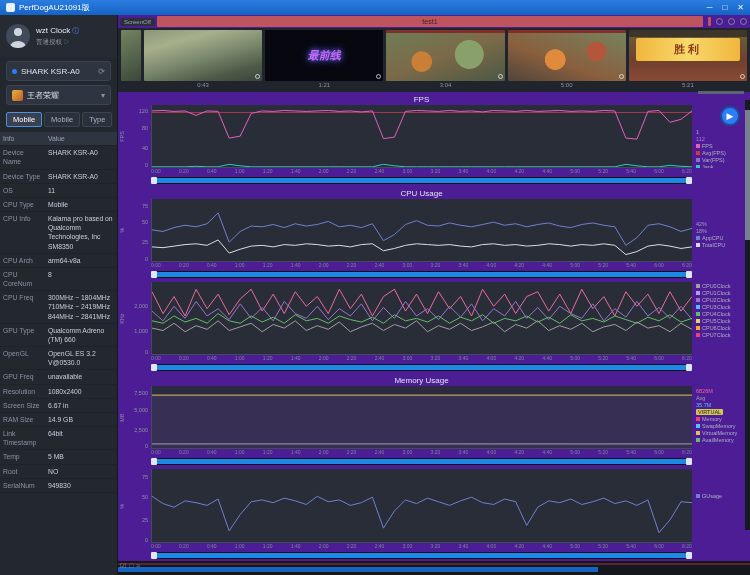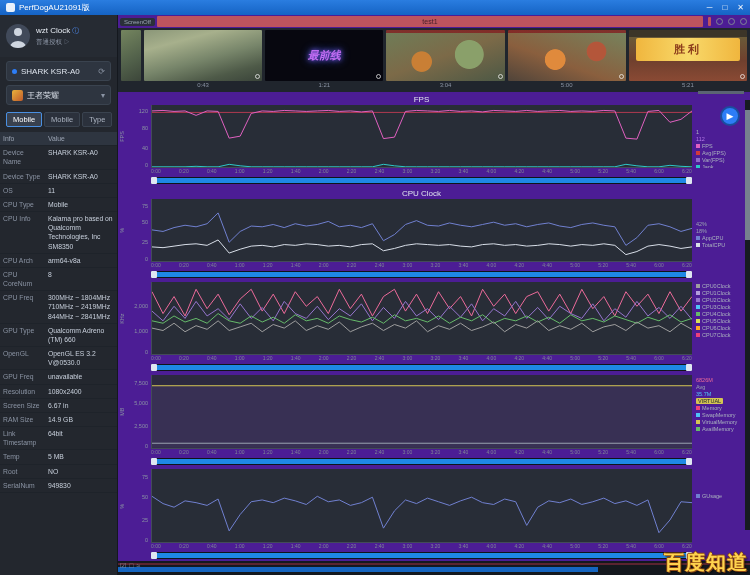--- a/index.html
+++ b/index.html
@@ -360,21 +360,21 @@
               <span class="xtick">6:00</span>
               <span class="xtick">6:20</span>
             </div>
             <div class="c-slider">
               <div class="sl-fill"></div>
               <div class="sl-h left"></div>
               <div class="sl-h right"></div>
             </div>
           </div>
           <div class="chart-block">
-            <div class="c-title">CPU Clock</div>
+            <div class="c-title">CPU Usage</div>
             <div class="c-row">
               <div class="c-unit">%</div>
               <div class="c-yaxis">
                 <span class="ytick" style="top: 6.25%; transform: none;">75</span>
                 <span class="ytick" style="top: 37.5%; transform: translateY(-50%);">50</span>
                 <span class="ytick" style="top: 68.75%; transform: translateY(-50%);">25</span>
                 <span class="ytick" style="top: 100%; transform: translateY(-100%);">0</span>
               </div>
               <div class="c-plot">
                 <svg viewBox="0 0 100 56" preserveAspectRatio="none" class="c-svg">
@@ -496,20 +496,21 @@
               <span class="xtick">6:00</span>
               <span class="xtick">6:20</span>
             </div>
             <div class="c-slider">
               <div class="sl-fill"></div>
               <div class="sl-h left"></div>
               <div class="sl-h right"></div>
             </div>
           </div>
           <div class="chart-block">
+            <div class="c-title">Memory Usage</div>
             <div class="c-row">
               <div class="c-unit">MB</div>
               <div class="c-yaxis">
                 <span class="ytick" style="top: 6.25%; transform: none;">7,500</span>
                 <span class="ytick" style="top: 37.5%; transform: translateY(-50%);">5,000</span>
                 <span class="ytick" style="top: 68.75%; transform: translateY(-50%);">2,500</span>
                 <span class="ytick" style="top: 100%; transform: translateY(-100%);">0</span>
               </div>
               <div class="c-plot" style="background: rgb(44, 41, 64);">
                 <svg viewBox="0 0 100 56" preserveAspectRatio="none" class="c-svg">
@@ -617,16 +618,15 @@
             <span>□</span>
             <span>≈</span>
           </div>
         <div class="maroon"></div>
         <div class="bluebar"></div>
       </div>
 
       <div class="vscroll">
           <div class="vthumb"></div>
         </div>
-      <div class="watermark">百度知道</div>
     </div>
   </div>
 </div>
 
 </body></html>

